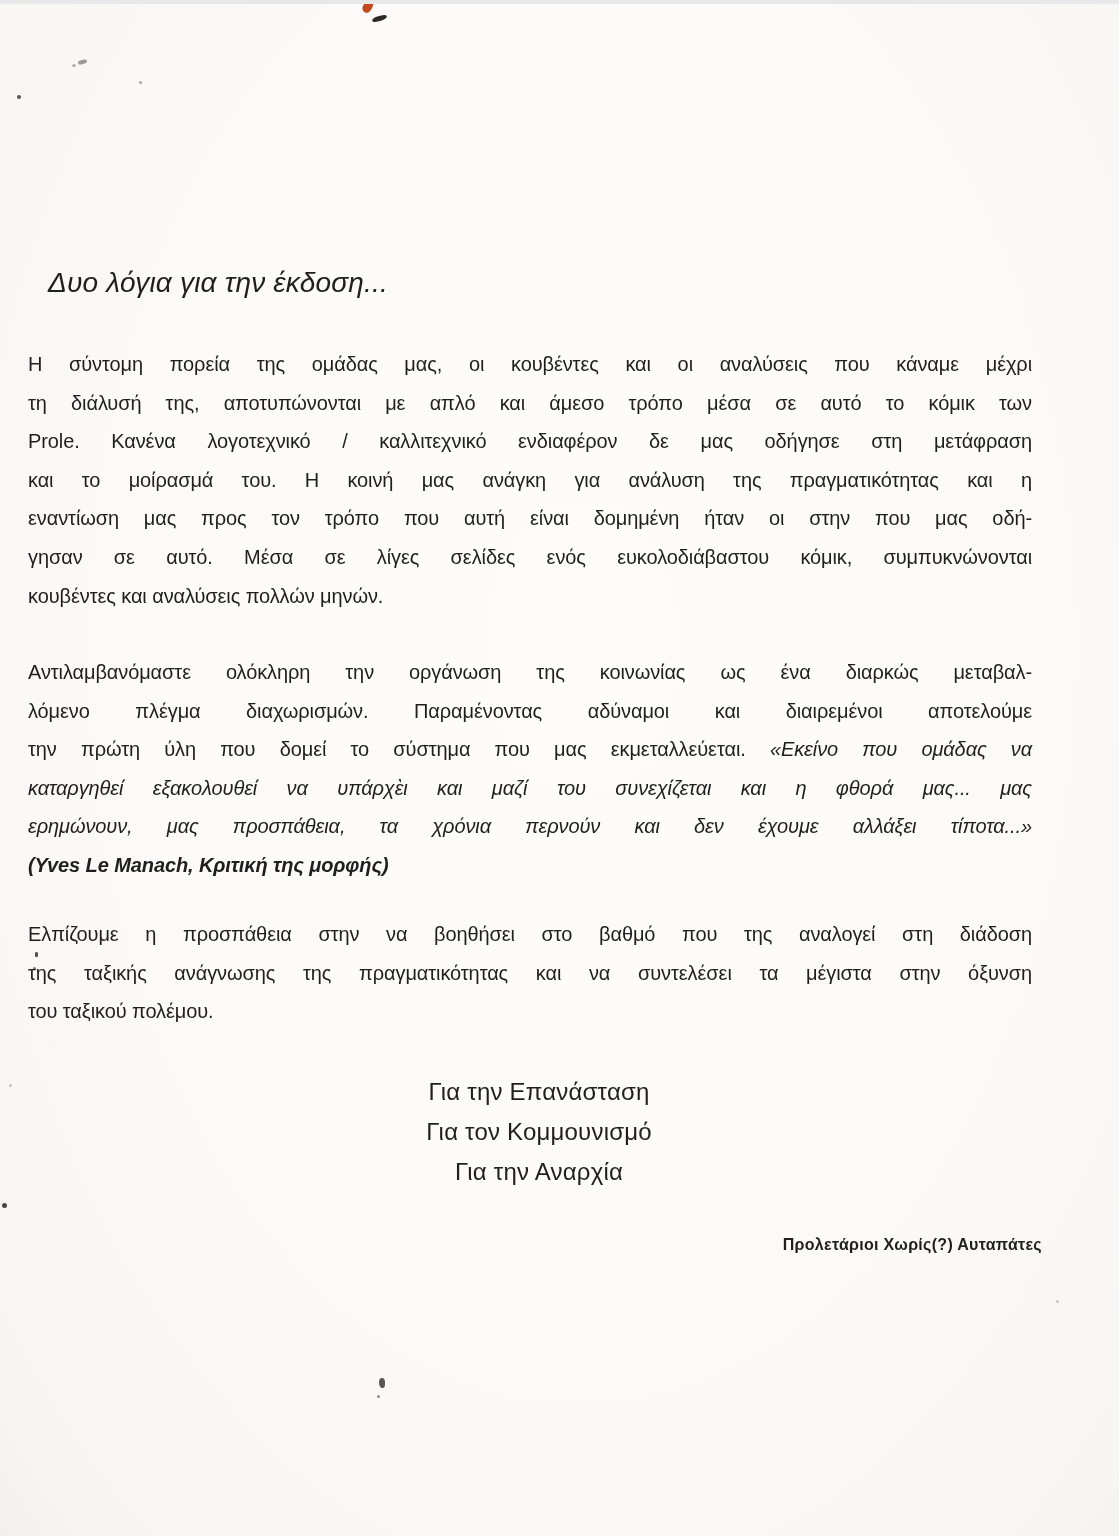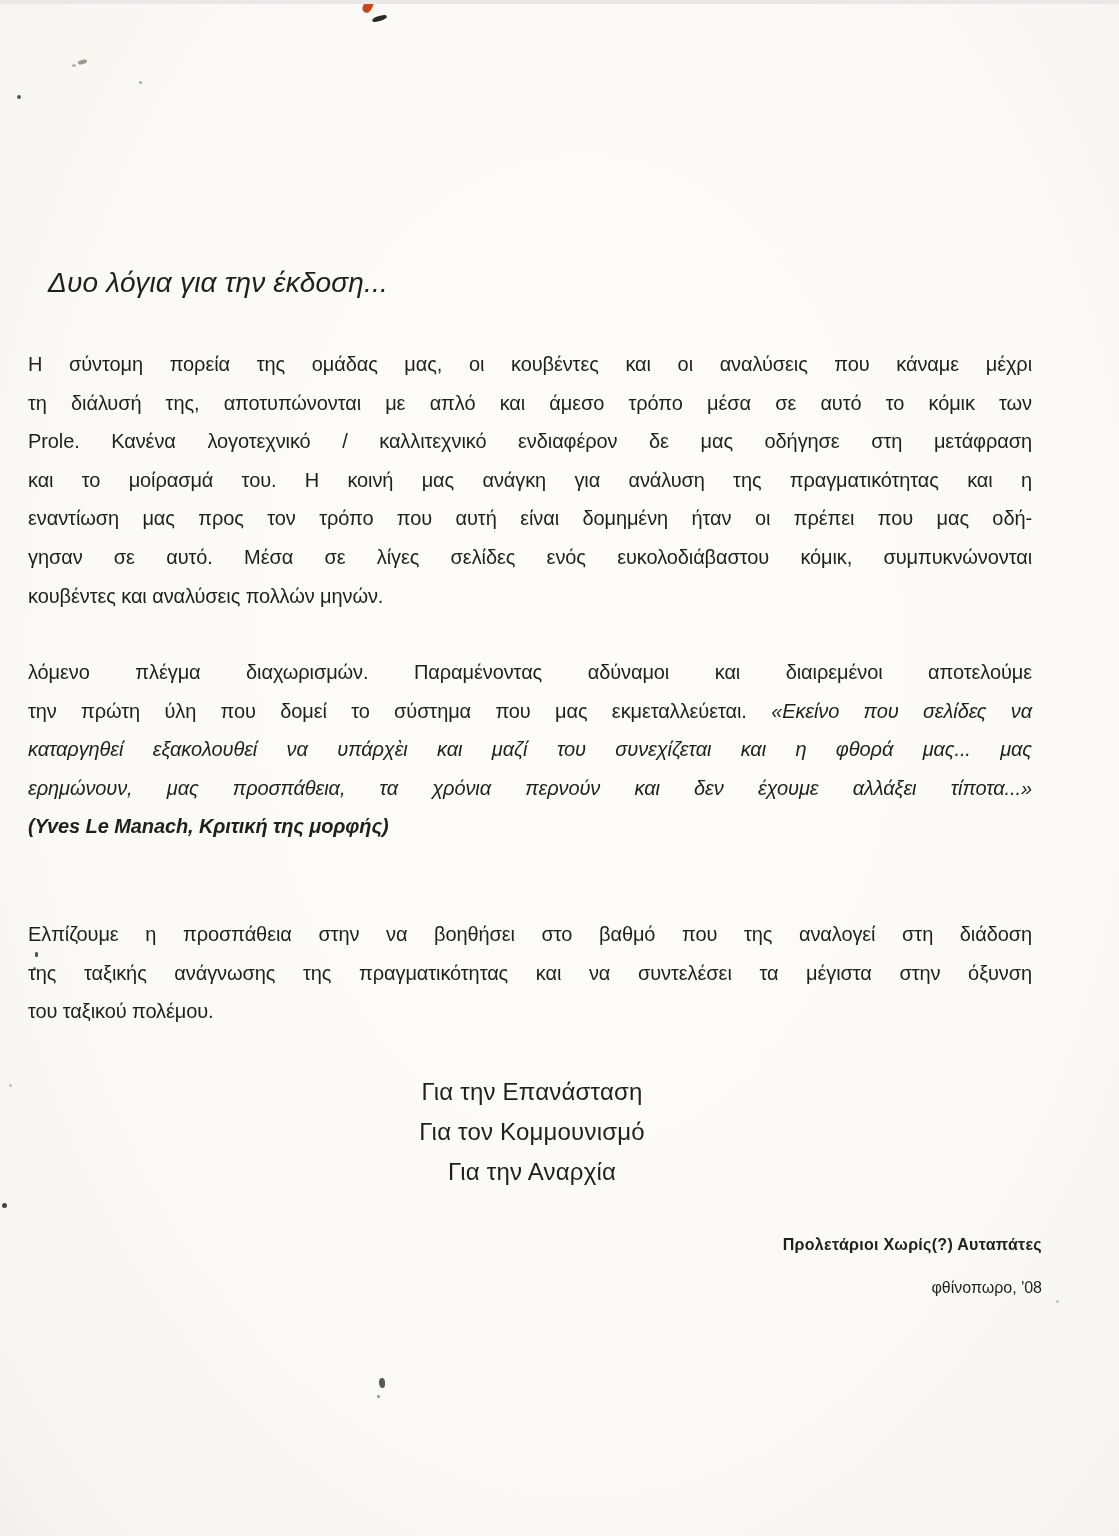--- a/index.html
+++ b/index.html
@@ -30,21 +30,21 @@
     font-size: 20px;
     line-height: 38.6px;
     letter-spacing: -0.1px;
   }
   .para .line { text-align: justify; text-align-last: justify; }
   .para .line.no-j { text-align: left; text-align-last: left; }
   .i  { font-style: italic; }
   .bi { font-style: italic; font-weight: bold; }
   .slogans {
     position: absolute;
-    left: 38px;
+    left: 45px;
     width: 1004px;
     top: 1068px;
     text-align: center;
     font-size: 24px;
     line-height: 40px;
     margin-left: -8px;
     letter-spacing: 0.2px;
   }
   .signature {
     position: absolute;
@@ -91,41 +91,41 @@
   <div class="speck s-rho-dot"></div>
   <div class="speck s-br"></div>
 
   <div class="heading">Δυο λόγια για την έκδοση...</div>
 
   <div class="para" style="top: 341px;">
       <div class="line"><span>Η σύντομη πορεία της ομάδας μας, οι κουβέντες και οι αναλύσεις που κάναμε μέχρι</span></div>
       <div class="line"><span>τη διάλυσή της, αποτυπώνονται με απλό και άμεσο τρόπο μέσα σε αυτό το κόμικ των</span></div>
       <div class="line"><span>Prole. Κανένα λογοτεχνικό / καλλιτεχνικό ενδιαφέρον δε μας οδήγησε στη μετάφραση</span></div>
       <div class="line"><span>και το μοίρασμά του. Η κοινή μας ανάγκη για ανάλυση της πραγματικότητας και η</span></div>
-      <div class="line"><span>εναντίωση μας προς τον τρόπο που αυτή είναι δομημένη ήταν οι πρέπει που μας οδή-</span></div>
+      <div class="line"><span>εναντίωση μας προς τον τρόπο που αυτή είναι δομημένη ήταν οι στην που μας οδή-</span></div>
       <div class="line"><span>γησαν σε αυτό. Μέσα σε λίγες σελίδες ενός ευκολοδιάβαστου κόμικ, συμπυκνώνονται</span></div>
       <div class="line no-j"><span>κουβέντες και αναλύσεις πολλών μηνών.</span></div>
     </div>
   <div class="para" style="top: 649px;">
+      <div class="line"><span>Αντιλαμβανόμαστε ολόκληρη την οργάνωση της κοινωνίας ως ένα διαρκώς μεταβαλ-</span></div>
       <div class="line"><span>λόμενο πλέγμα διαχωρισμών. Παραμένοντας αδύναμοι και διαιρεμένοι αποτελούμε</span></div>
-      <div class="line"><span>την πρώτη ύλη που δομεί το σύστημα που μας εκμεταλλεύεται. </span><span class="i">«Εκείνο που σελίδες να</span></div>
+      <div class="line"><span>την πρώτη ύλη που δομεί το σύστημα που μας εκμεταλλεύεται. </span><span class="i">«Εκείνο που ομάδας να</span></div>
       <div class="line"><span class="i">καταργηθεί εξακολουθεί να υπάρχὲι και μαζί του συνεχίζεται και η φθορά μας... μας</span></div>
       <div class="line"><span class="i">ερημώνουν, μας προσπάθεια, τα χρόνια περνούν και δεν έχουμε αλλάξει τίποτα...»</span></div>
       <div class="line no-j"><span class="bi">(Yves Le Manach, Κριτική της μορφής)</span></div>
     </div>
   <div class="para" style="top: 911px;">
       <div class="line"><span>Ελπίζουμε η προσπάθεια στην να βοηθήσει στο βαθμό που της αναλογεί στη διάδοση</span></div>
       <div class="line"><span>της ταξικής ανάγνωσης της πραγματικότητας και να συντελέσει τα μέγιστα στην όξυνση</span></div>
       <div class="line no-j"><span>του ταξικού πολέμου.</span></div>
     </div>
 
   <div class="slogans">
     <div>Για την Επανάσταση</div>
     <div>Για τον Κομμουνισμό</div>
     <div>Για την Αναρχία</div>
   </div>
 
   <div class="signature">
     <div class="name">Προλετάριοι Χωρίς(?) Αυταπάτες</div>
-    <div class="date">φθίνοπωρο, '08</div>
   </div>
 
 </div>
 
 </body></html>

